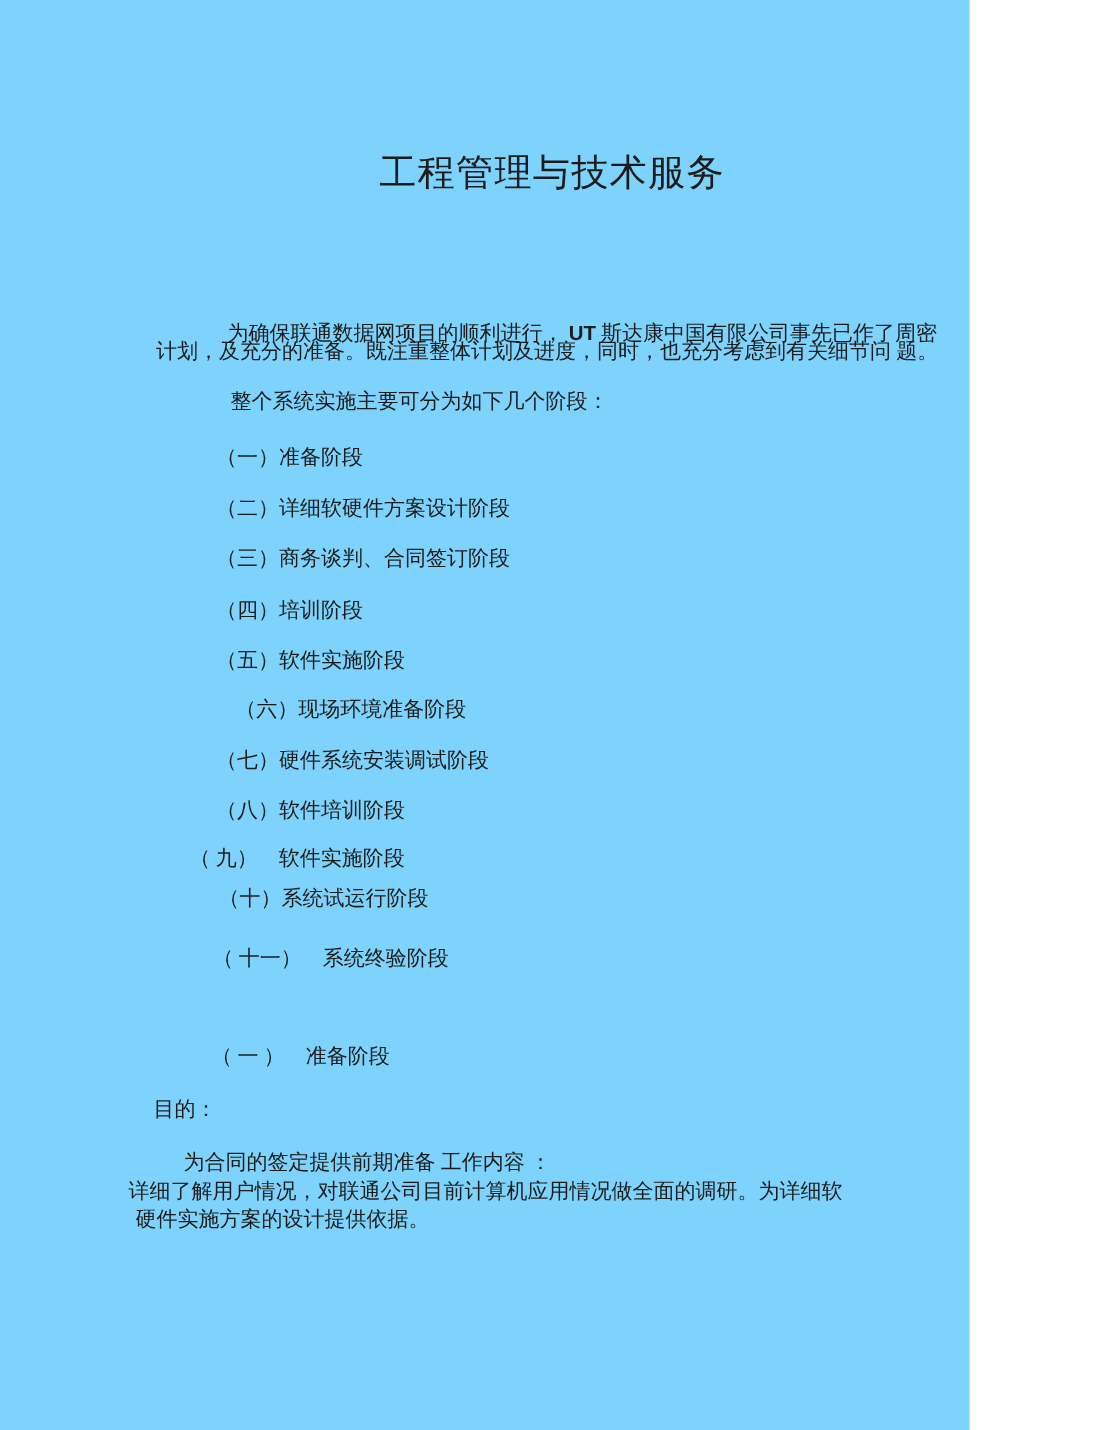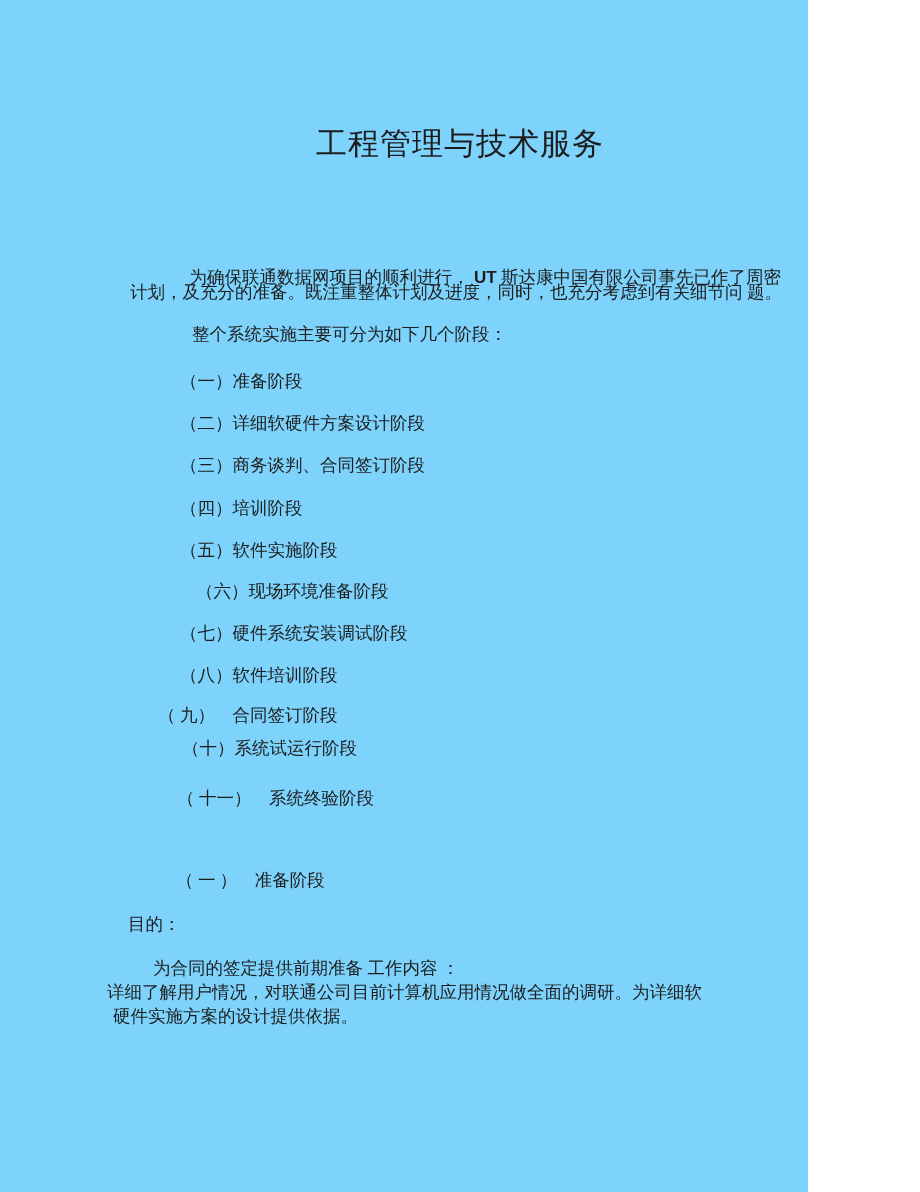--- a/index.html
+++ b/index.html
@@ -75,21 +75,21 @@
   <div class="line" style="left:171px; top:326px;margin-left:21px;">整个系统实施主要可分为如下几个阶段：</div>
 
   <div class="line" style="left:180px; top:373px;">（一）准备阶段</div>
   <div class="line" style="left:180px; top:415px;">（二）详细软硬件方案设计阶段</div>
   <div class="line" style="left:180px; top:457px;">（三）商务谈判、合同签订阶段</div>
   <div class="line" style="left:180px; top:500px;">（四）培训阶段</div>
   <div class="line" style="left:180px; top:542px;">（五）软件实施阶段</div>
   <div class="line" style="left:180px; top:583px;margin-left:16px;">（六）现场环境准备阶段</div>
   <div class="line" style="left:180px; top:625px;">（七）硬件系统安装调试阶段</div>
   <div class="line" style="left:180px; top:667px;">（八）软件培训阶段</div>
-  <div class="line" style="left:158px; top:707px;">（ 九）　合同签订阶段</div>
+  <div class="line" style="left:158px; top:707px;">（ 九）　软件实施阶段</div>
   <div class="line" style="left:182px; top:740px;text-align:right;">（十）系统试运行阶段</div>
   <div class="line" style="left:177px; top:790px;">（ 十一）　系统终验阶段</div>
 
   <div class="line subsection-heading" style="left:128px; top:872px;">（ 一 ）　准备阶段</div>
 
   <div class="line" style="left:128px; top:916px;">目的：</div>
 
   <div class="line" style="left:153px; top:960px;">为合同的签定提供前期准备 工作内容 ：</div>
 
   <div class="line" style="left:107px; top:984px;">详细了解用户情况，对联通公司目前计算机应用情况做全面的调研。为详细软</div>

